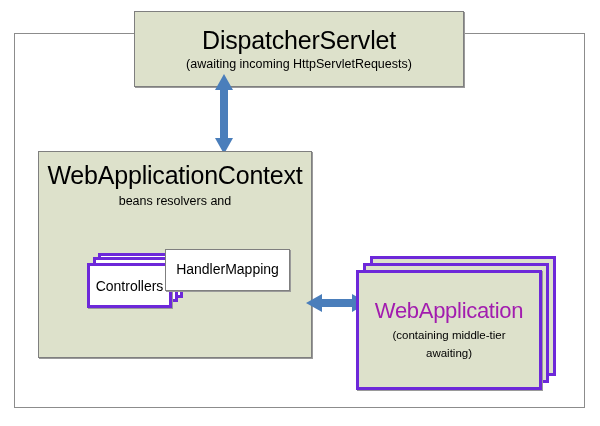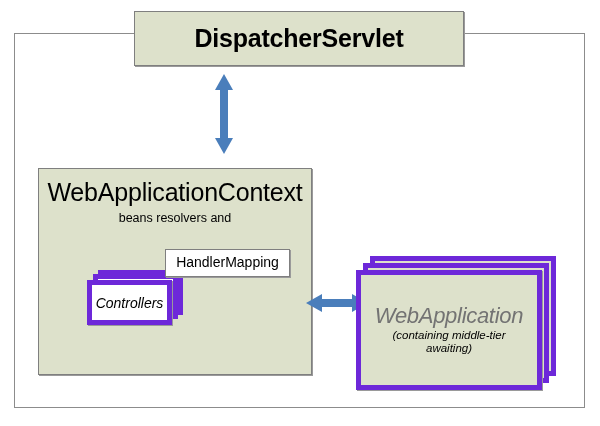--- a/index.html
+++ b/index.html
@@ -40,21 +40,21 @@
     line-height: 1.12;
   }
 
   .title-lg {
     font-size: 25px;
     color: #000000;
     letter-spacing: -0.2px;
   }
   .title-md {
     font-size: 22px;
-    color: #737373;
+    color: #a21caf;
     letter-spacing: -0.2px;
   }
   .sub {
     font-size: 12.5px;
     color: #000000;
     line-height: 1.18;
   }
   .sub-sm {
     font-size: 11.5px;
     color: #000000;
@@ -75,47 +75,45 @@
     box-sizing: border-box;
     border: 1px solid #8c8c8c;
     background: transparent;
   }
 
   
   #dispatcher-servlet {
     left: 134px;
     top: 11px;
     width: 330px;
-    height: 55px;
-    font-weight: bold;
+    height: 76px;
   }
   #dispatcher-servlet .box-inner { top: 50%; }
   #dispatcher-servlet .title-lg { margin-bottom: 3px; }
 
   
   #web-application-context {
     left: 38px;
-    top: 168px;
+    top: 151px;
     width: 274px;
     height: 207px;
   }
   #wac-header {
     position: absolute;
     left: 0; right: 0;
     top: 9px;
     text-align: center;
   }
   #wac-header .title-lg { margin-bottom: 4px; }
 
   
   .stack-layer {
     position: absolute;
     box-sizing: border-box;
-    border: 5px solid #6d28d9;
-    font-style: italic;
+    border: 3px solid #6d28d9;
   }
   #controllers-stack {
     position: absolute;
     left: 48px;
     top: 101px;
     width: 96px;
     height: 56px;
   }
   #controllers-stack .stack-layer {
     background: #ffffff;
@@ -130,21 +128,21 @@
     left: 0; right: 0;
     top: 50%;
     transform: translateY(-50%);
     text-align: center;
   }
 
   #handler-mapping {
     left: 165px;
     top: 249px;
     width: 125px;
-    height: 28px;
+    height: 42px;
   }
   #view-resolver {
     left: 105px;
     top: 302px;
     width: 100px;
     height: 36px;
   }
 
   
   #backend-context-stack {
@@ -157,21 +155,21 @@
   #backend-context-stack .stack-layer {
     background: #dde1cb;
     width: 186px;
     height: 120px;
   }
   #backend-back2 { left: 14px; top: 0px; }
   #backend-back1 { left: 7px;  top: 7px; }
   #backend-front { left: 0px;  top: 14px; box-shadow: 1px 1px 0 0 #9a9a9a; }
   #backend-front .box-inner { top: 50%; }
   #backend-front .title-md { letter-spacing: -0.3px; }
-  #backend-front .sub-sm { }
+  #backend-front .sub-sm { margin-top: 5px; }
 
   
   .arrow {
     position: absolute;
   }
   #arrow-vertical {
     left: 206px;
     top: 74px;
     width: 36px;
     height: 80px;
@@ -186,20 +184,21 @@
 </head>
 <body>
 
 <div id="canvas">
 
   <div id="outer-frame"></div>
 
   <div class="box green" id="dispatcher-servlet">
     <div class="box-inner">
       <div class="title-lg">DispatcherServlet</div>
+      <div class="sub">(awaiting incoming HttpServletRequests)</div>
     </div>
   </div>
 
   <div class="arrow" id="arrow-vertical">
     <svg width="36" height="80" viewBox="0 0 36 80" xmlns="http://www.w3.org/2000/svg">
       <polygon points="18,0 27,16 22,16 22,64 27,64 18,80 9,64 14,64 14,16 9,16" fill="#4a7ebb"></polygon>
     </svg>
   </div>
 
   <div class="box green" id="web-application-context">

